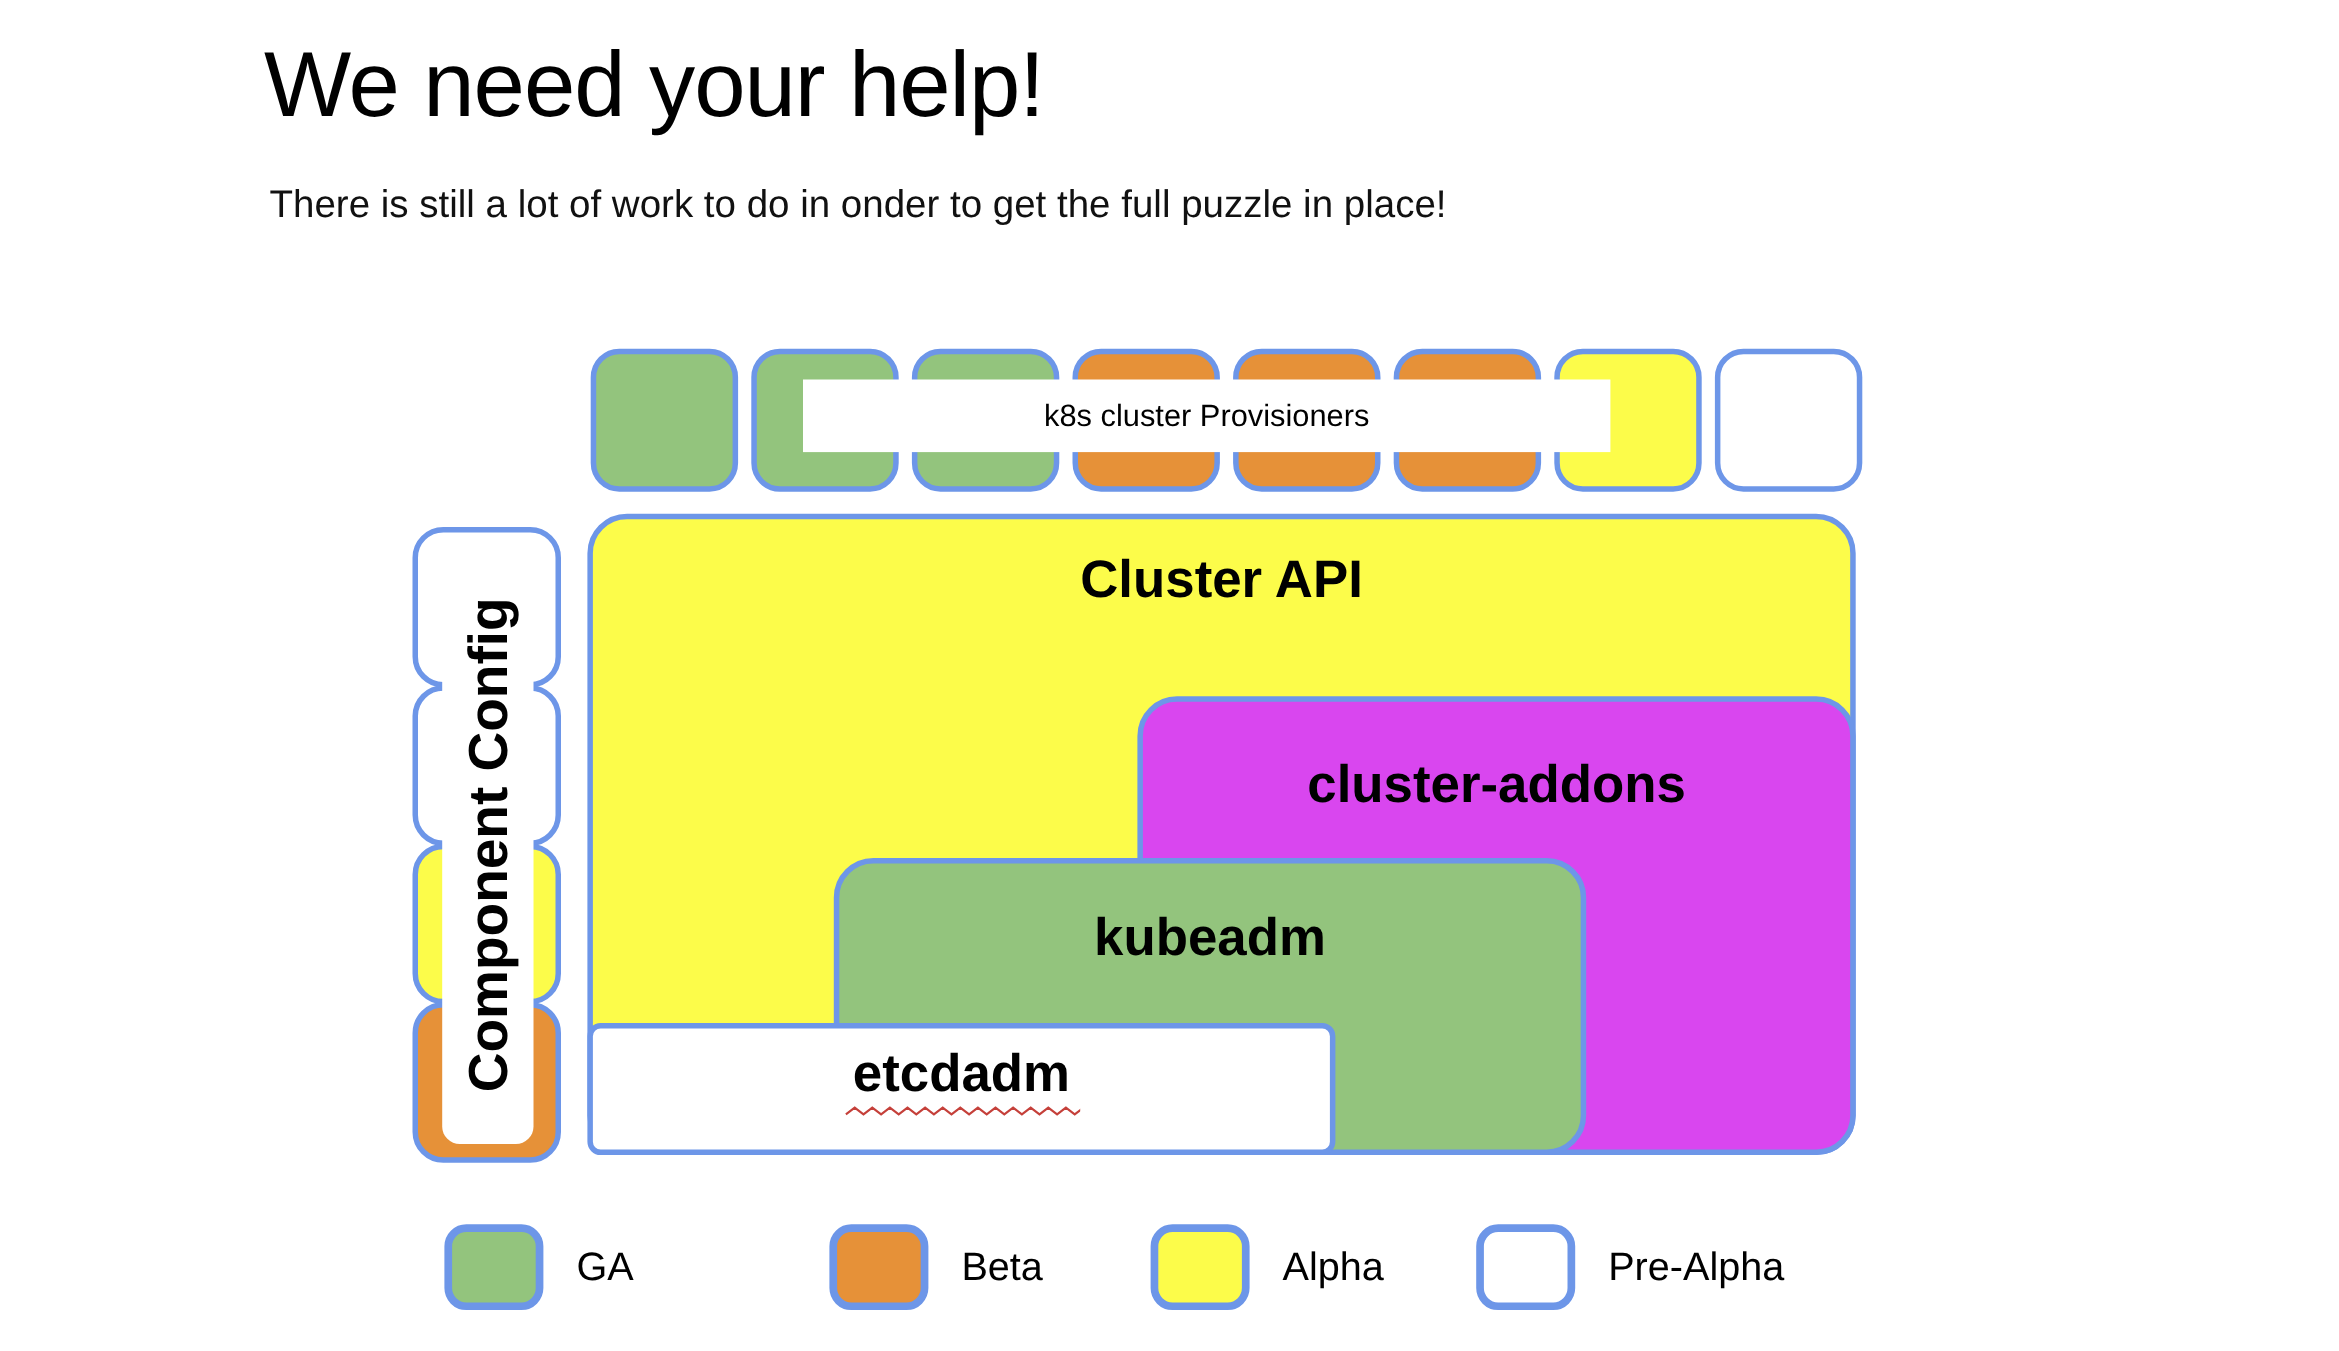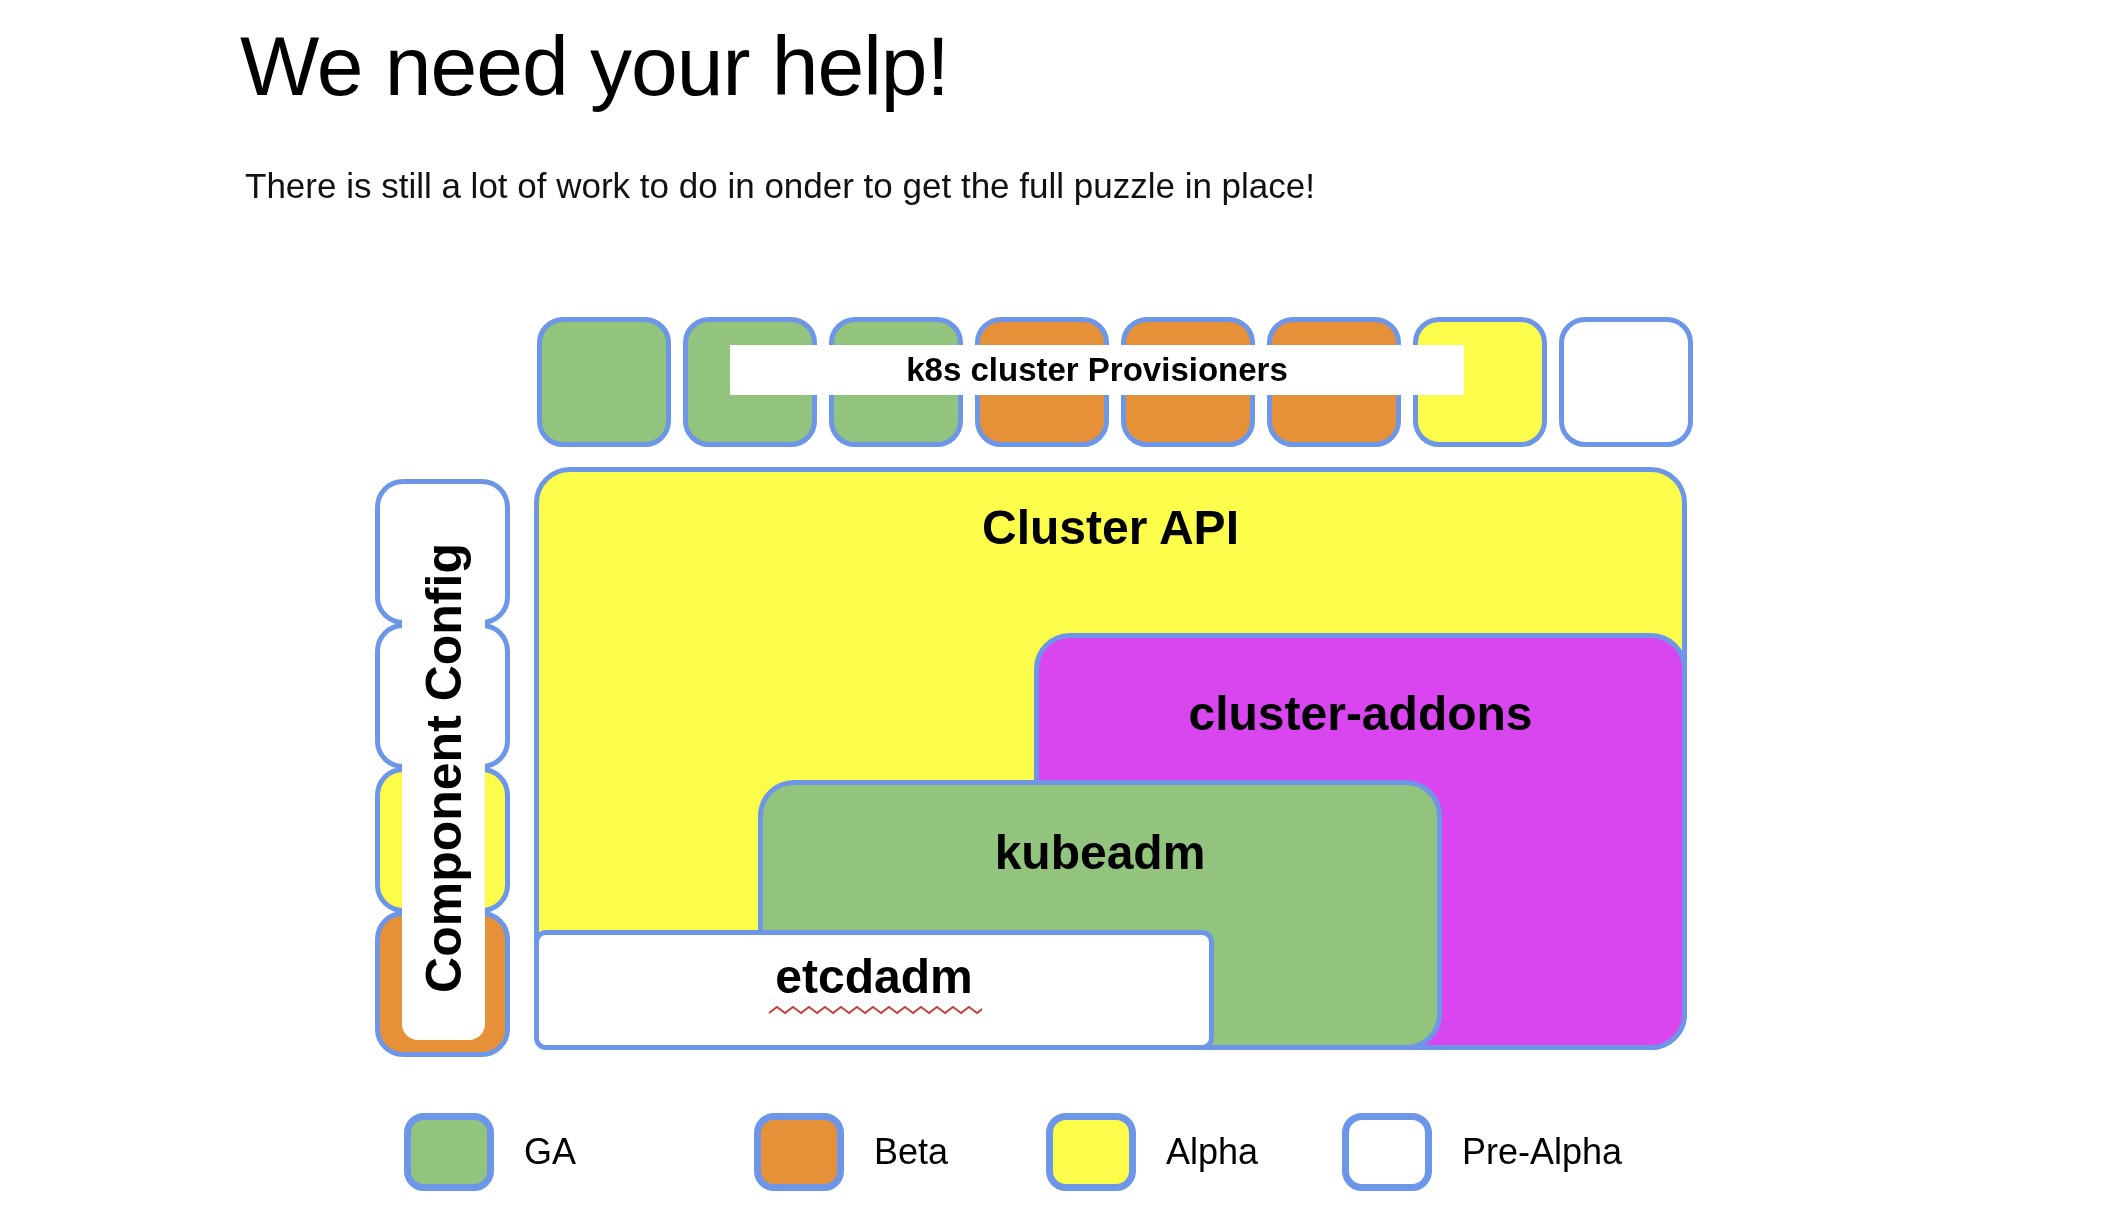--- a/index.html
+++ b/index.html
@@ -11,21 +11,21 @@
   .slide {
     position: relative;
     width: 2126px;
     height: 1228px;
     background: #ffffff;
     overflow: hidden;
   }
   .title {
     position: absolute;
     left: 240px;
-    top: 18px;
+    top: 28px;
     font-size: 84px;
     font-weight: 400;
     color: #000000;
     white-space: nowrap;
     letter-spacing: -1px;
   }
   .subtitle {
     position: absolute;
     left: 245px;
     top: 166px;
@@ -49,27 +49,27 @@
     flex: 1 1 0;
     border: 5px solid var(--border-blue);
     border-radius: 26px;
     box-sizing: border-box;
   }
   .prov-label {
     position: absolute;
     left: 730px;
     top: 345px;
     width: 734px;
-    height: 50px;
+    height: 66px;
     background: #ffffff;
     display: flex;
     align-items: center;
     justify-content: center;
-    font-size: 33px;
-    font-weight: 700;
+    font-size: 28px;
+    font-weight: 400;
     color: #000000;
     z-index: 6;
     white-space: nowrap;
   }
 
   
   .cc-column {
     position: absolute;
     left: 375px;
     top: 479px;

